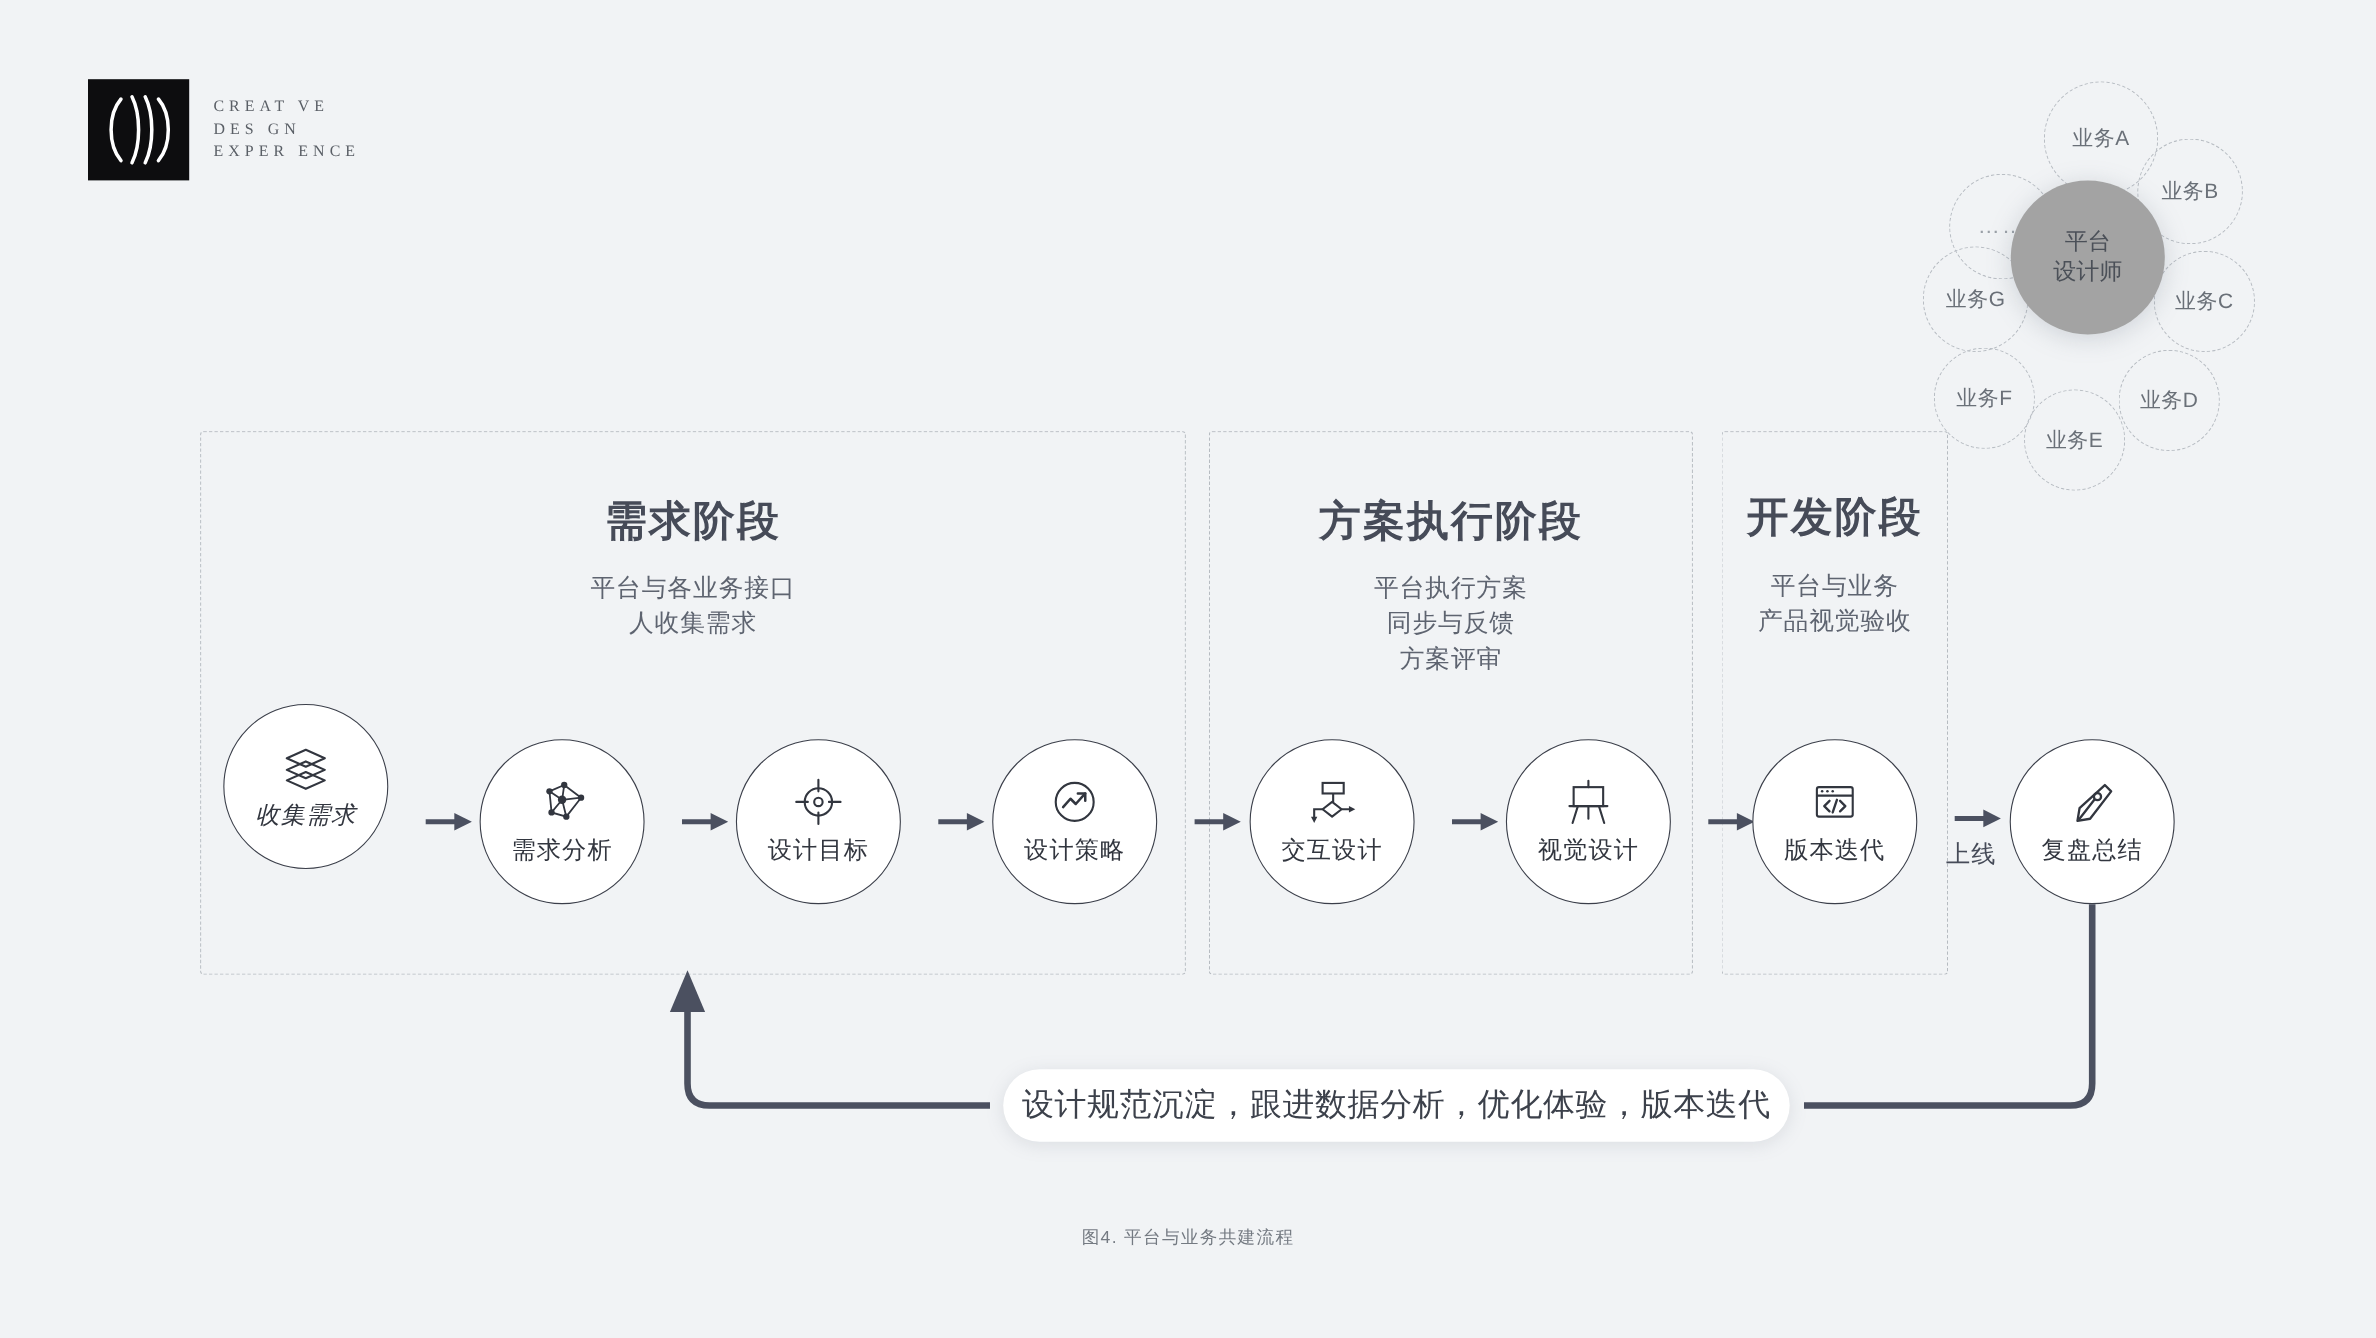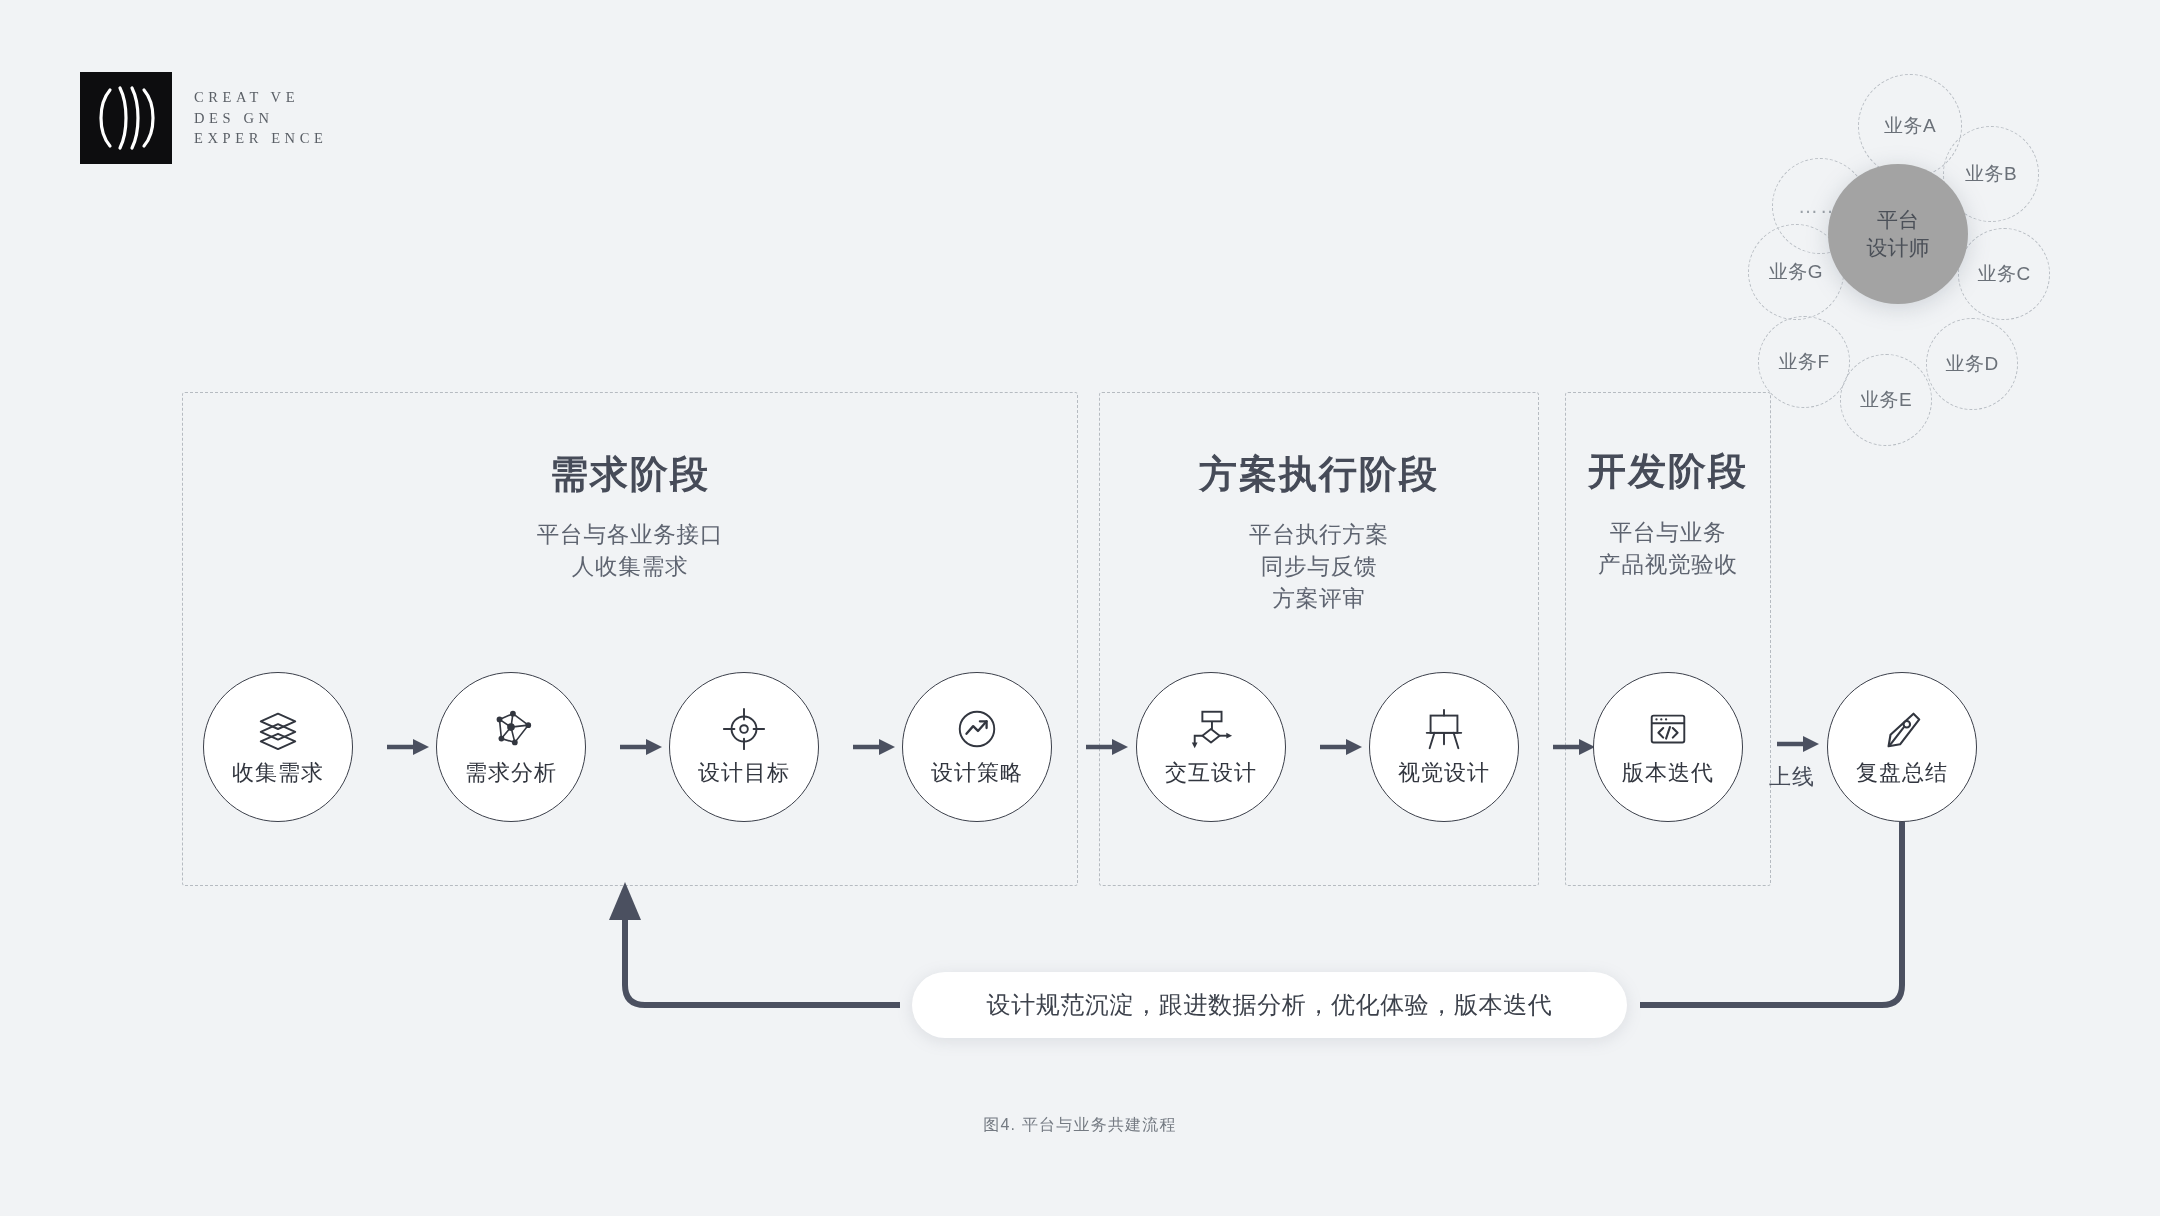--- a/index.html
+++ b/index.html
@@ -69,21 +69,21 @@
     position:absolute;font-size:22px;color:#464b58;letter-spacing:1px;
   }
 
   
   #feedback-loop{position:absolute;left:0;top:0;width:2160px;height:1216px;pointer-events:none;}
   #feedback-pill{
     position:absolute;left:912px;top:972px;width:715px;height:66px;
     background:#ffffff;border-radius:33px;
     box-shadow:0 3px 16px rgba(120,130,145,.18);
     display:flex;align-items:center;justify-content:center;
-    font-size:24px;color:#3c414b;letter-spacing:.6px;
+    font-size:29px;color:#3c414b;letter-spacing:.6px;
   }
 
   
   #caption{
     position:absolute;left:0;right:0;top:1115px;text-align:center;
     font-size:16px;color:#747a82;letter-spacing:1.2px;
   }
 </style>
 </head>
 <body>
@@ -161,21 +161,21 @@
   <div class="phase-box" style="left:1565px;top:392px;width:206px;height:494px;">
     <div class="phase-head" style="top:62px;font-family:Liberation Mono, monospace;">
       <div class="phase-title">开发阶段</div>
       <div class="phase-sub" style="white-space:nowrap;">
         <div>平台与业务</div>
         <div>产品视觉验收</div>
       </div>
     </div>
   </div>
 
-  <div class="step" style="left:203px;top:672px;">
+  <div class="step" style="left:203px;top:640px;font-style:italic;">
     <svg class="step-icon" viewBox="0 0 48 48">
       <polygon points="24,8 42,16 24,24 6,16" fill="none" stroke="#32363f" stroke-width="2" stroke-linejoin="round"></polygon>
       <polygon points="24,19 42,27 24,35 6,27" fill="none" stroke="#32363f" stroke-width="2" stroke-linejoin="round"></polygon>
       <polygon points="24,29 42,37 24,45 6,37" fill="none" stroke="#32363f" stroke-width="2" stroke-linejoin="round"></polygon>
     </svg>
     <span class="step-label">收集需求</span>
   </div>
 
   <svg class="arrow" style="left:385px;top:735px;" viewBox="0 0 46 24">
     <path d="M2 12 H30" stroke="#4b5060" stroke-width="4.5" stroke-linecap="butt"></path>

